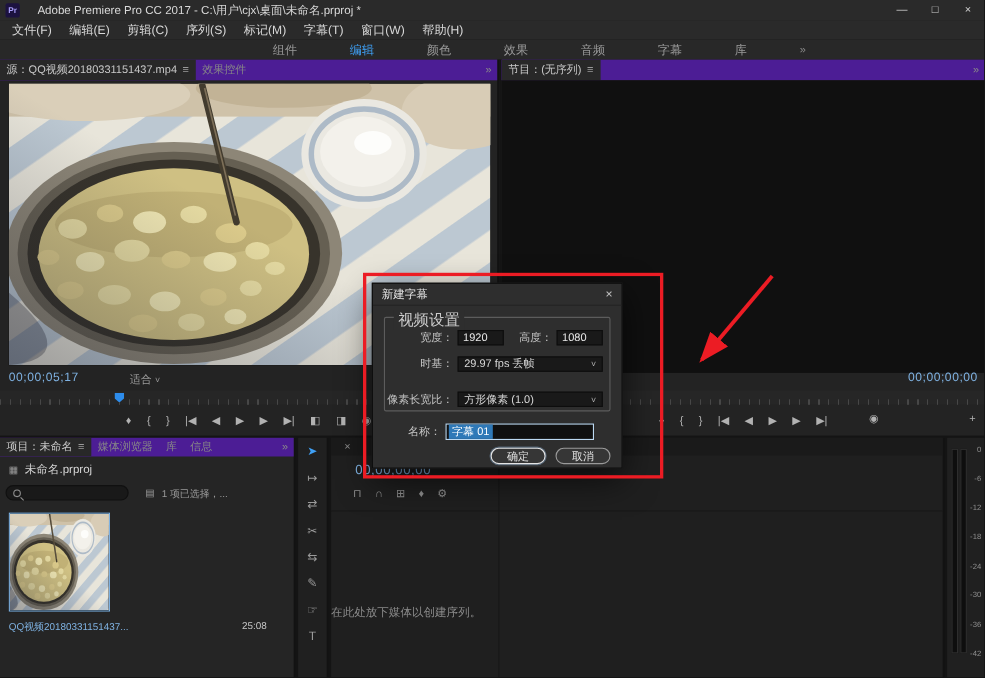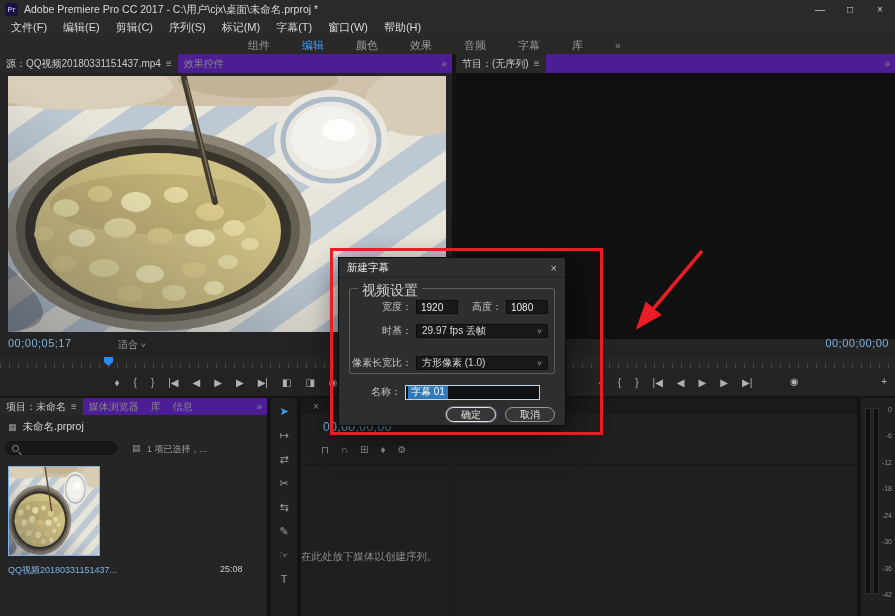--- a/index.html
+++ b/index.html
@@ -2,27 +2,27 @@
 <html><head>
 <meta charset="utf-8">
 <style>
 *{box-sizing:border-box;margin:0;padding:0}
 html,body{width:895px;height:616px}
 body{font-family:"Liberation Sans","DejaVu Sans",sans-serif;background:#141414;overflow:hidden}
 #app{position:relative;width:895px;height:616px;background:#141414;overflow:hidden}
 
 
 .titlebar{position:absolute;left:0;top:0;right:0;height:19px;background:#2a2a2a;display:flex;align-items:center;padding-left:5px;color:#d9d9d9;font-size:10.5px;z-index:5}
-.appbadge{width:13px;height:13px;background:#1c1240;color:#a79df8;font-size:7.5px;font-weight:bold;display:flex;align-items:center;justify-content:center;border-radius:2px;margin-right:6px;flex:none}
+.appbadge{width:13px;height:13px;background:#1c1240;color:#a79df8;font-size:7.5px;font-weight:bold;display:flex;align-items:center;justify-content:center;border-radius:2px;margin-right:16px;flex:none}
 .wtitle{white-space:nowrap;overflow:hidden}
 .winbtns{position:absolute;right:0;top:0;height:19px;display:flex}
 .wbtn{width:30px;height:19px;display:flex;align-items:center;justify-content:center;font-size:10px;color:#cfcfcf}
 .menubar{position:absolute;left:0;top:19px;right:0;height:17px;background:#2a2a2a;display:flex;align-items:center;padding-left:3px;font-size:11px;color:#d8d8d8;z-index:5}
 .mitem{padding:0 8px;white-space:nowrap}
-.wsbar{position:absolute;left:0;top:36px;right:0;height:18px;background:#282828;display:flex;align-items:center;font-size:11px;color:#9a9a9a;padding-left:248px;gap:32px;z-index:5;white-space:nowrap}
+.wsbar{position:absolute;left:0;top:36px;right:0;height:18px;background:#282828;display:flex;align-items:center;font-size:11px;color:#9a9a9a;padding-left:248px;gap:48px;z-index:5;white-space:nowrap}
 .wstab.active{color:#3fa0f5}
 .wschev{color:#8a8a8a;font-size:10px}
 
 
 .panel{position:absolute;top:54px;height:342px;background:#232323}
 .src{left:0;width:454px;border-right:2px solid #121212}
 .prog{left:456px;width:439px}
 .ptabs{position:relative;height:19px;background:#4c1d95;display:flex;align-items:flex-start;font-size:10px;color:#878787;white-space:nowrap;overflow:hidden;padding-right:16px}
 .ptab{padding:0 6px;height:19px;line-height:19px}
 .ptab.active{background:#282828;color:#c9c9c9}

